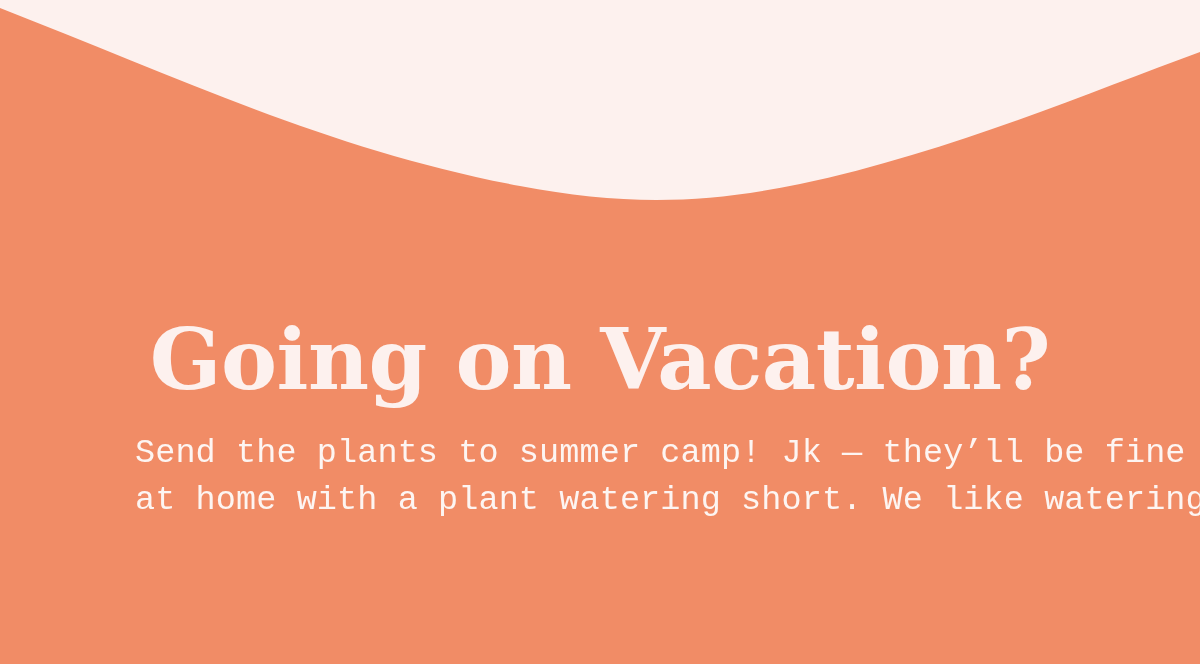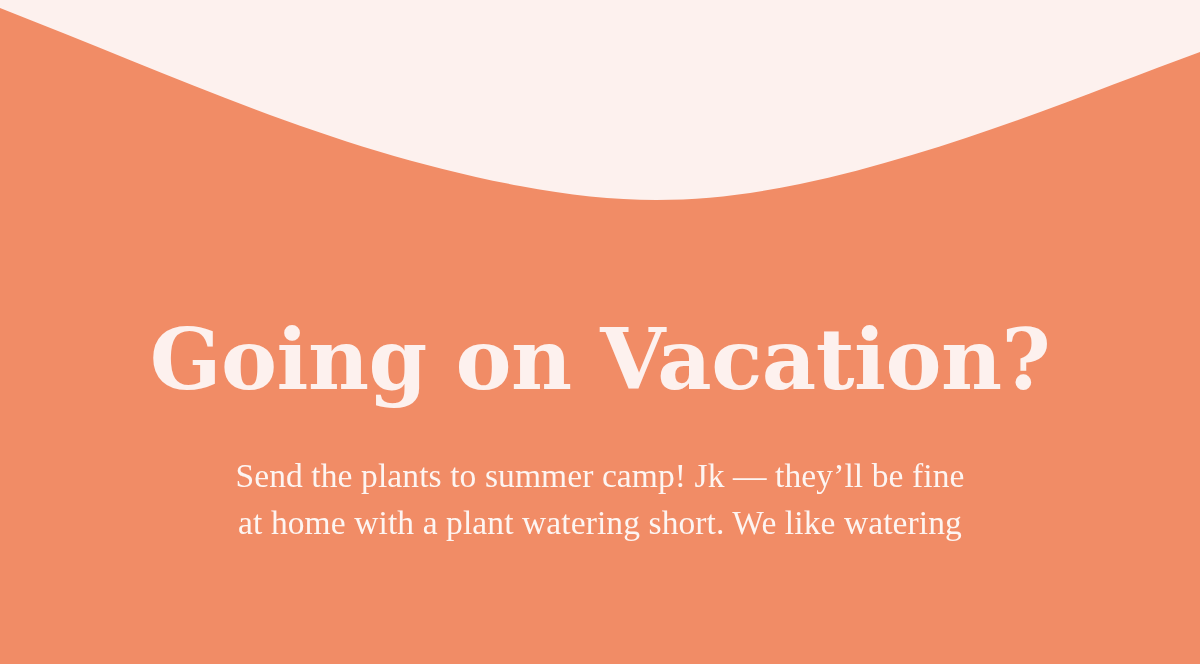--- a/index.html
+++ b/index.html
@@ -36,42 +36,41 @@
     left: 0;
     top: 0;
     width: 1200px;
     height: 664px;
     display: flex;
     flex-direction: column;
     align-items: center;
     justify-content: flex-start;
     box-sizing: border-box;
     padding-top: 318px;
-    gap: 10px;
   }
 
   .headline {
     font-family: "DejaVu Serif", "Liberation Serif", serif;
     font-weight: 700;
     font-size: 84px;
     line-height: 1.0;
     letter-spacing: -0.5px;
     color: #FDF1EE;
     margin: 0;
     text-align: center;
     white-space: nowrap;
   }
 
   .subcopy {
-    margin: 12px;
+    margin: 0;
     padding-top: 28px;
     width: 930px;
     text-align: center;
     color: #FDF5F2;
-    font-family: Liberation Serif, serif;
+    font-family: Liberation Mono, monospace;
     font-weight: 300;
     font-size: 33.5px;
     line-height: 47px;
     letter-spacing: 0.1px;
   }
 
   .subcopy .line {
     display: block;
     white-space: nowrap;
   }

